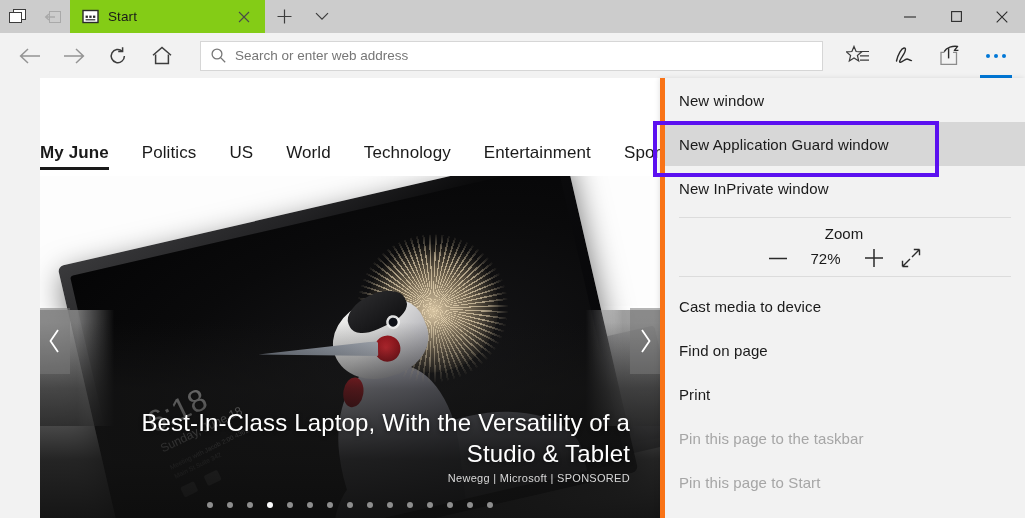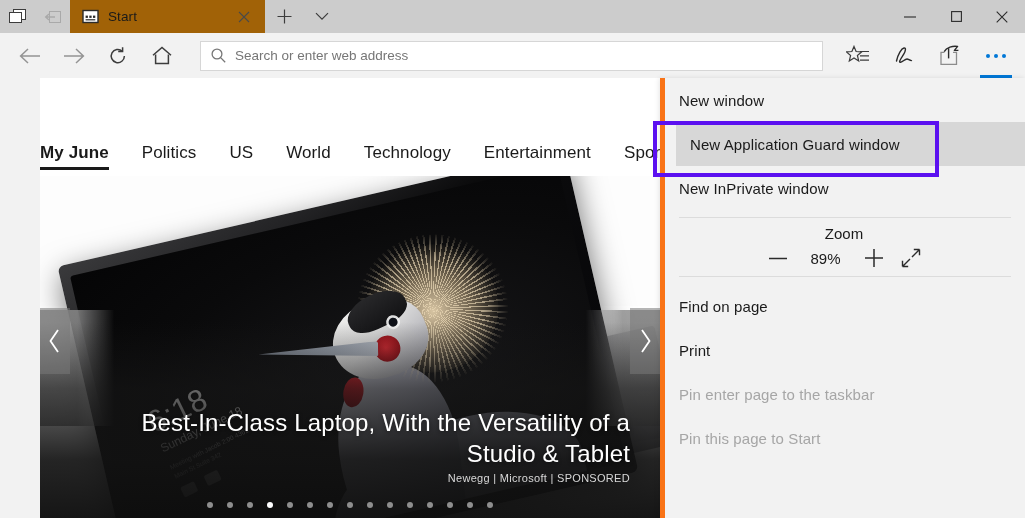--- a/index.html
+++ b/index.html
@@ -20,21 +20,21 @@
     display:flex; align-items:flex-end;
   }
   .tb-leftbtns { display:flex; height:33px; align-items:center; }
   .tb-iconbtn {
     width:35px; height:33px; display:flex; align-items:center; justify-content:center;
     cursor:default;
   }
   .tb-iconbtn svg { display:block; }
 
   .tab {
-    width:195px; height:33px; background:#a16207;
+    width:195px; height:33px; background:#84cc16;
     display:flex; align-items:center; padding:0 8px 0 12px;
     position:relative;
   }
   .tab-favicon { width:17px; height:17px; flex:0 0 17px; margin-right:9px; }
   .tab-title { font-size:13.5px; color:#1a1a1a; flex:1 1 auto; white-space:nowrap;
                overflow:hidden; text-overflow:ellipsis; letter-spacing:.1px; }
   .tab-close { width:26px; height:26px; display:flex; align-items:center; justify-content:center; }
 
   .tab-newbtn, .tab-dropbtn {
     width:38px; height:33px; display:flex; align-items:center; justify-content:center;
@@ -229,21 +229,21 @@
   
   .menu {
     position:absolute; left:660px; top:78px; width:365px; height:440px;
     background:#f2f2f2; border-left:5px solid #f97316;
     box-shadow:-1px 0 5px rgba(0,0,0,.10);
   }
   .menu-item {
     height:44px; display:flex; align-items:center; padding-left:14px;
     font-size:15px; color:#1a1a1a; letter-spacing:.1px;
   }
-  .menu-item.hl { background:#d7d7d7;margin-left:11px; }
+  .menu-item.hl { background:#d7d7d7; }
   .menu-item.disabled { color:#a6a6a6; }
   .menu-div { height:1px; background:#dcdcdc; margin:7px 14px; }
 
   .zoom-row {
     height:44px; display:flex; align-items:center; padding:0 16px 0 14px;
     font-size:15px; color:#1a1a1a;flex-direction:column;
   }
   .zoom-label { flex:1 1 auto; }
   .zoom-ctrls { display:flex; align-items:center; gap:15px; }
   .zoom-btn { width:22px; height:22px; display:flex; align-items:center; justify-content:center; }
@@ -483,45 +483,48 @@
     <div class="menu-div"></div>
 
     <div class="zoom-row">
       <span class="zoom-label">Zoom</span>
       <span class="zoom-ctrls">
         <span class="zoom-btn">
           <svg width="18" height="3" viewBox="0 0 18 3">
             <path d="M0 1.5 H18" stroke="#2b2b2b" stroke-width="1.5"></path>
           </svg>
         </span>
-        <span class="zoom-val">89%</span>
+        <span class="zoom-val">72%</span>
         <span class="zoom-btn">
           <svg width="18" height="18" viewBox="0 0 18 18">
             <path d="M9 0 V18 M0 9 H18" stroke="#2b2b2b" stroke-width="1.5"></path>
           </svg>
         </span>
         <span class="zoom-btn">
           <svg width="20" height="20" viewBox="0 0 20 20">
             <path d="M18.5 1.5 L11 9 M18.5 1.5 H12.8 M18.5 1.5 V7.2" fill="none" stroke="#2b2b2b" stroke-width="1.4"></path>
             <path d="M1.5 18.5 L9 11 M1.5 18.5 H7.2 M1.5 18.5 V12.8" fill="none" stroke="#2b2b2b" stroke-width="1.4"></path>
           </svg>
         </span>
       </span>
     </div>
 
     <div class="menu-div"></div>
 
     <div class="menu-item">
+      <span>Cast media to device</span>
+    </div>
+    <div class="menu-item">
       <span>Find on page</span>
     </div>
     <div class="menu-item">
       <span>Print</span>
     </div>
     <div class="menu-item disabled">
-      <span>Pin enter page to the taskbar</span>
+      <span>Pin this page to the taskbar</span>
     </div>
     <div class="menu-item disabled">
       <span>Pin this page to Start</span>
     </div>
   </div>
 
   <div class="annot"></div>
 </div>
 
 </body></html>

